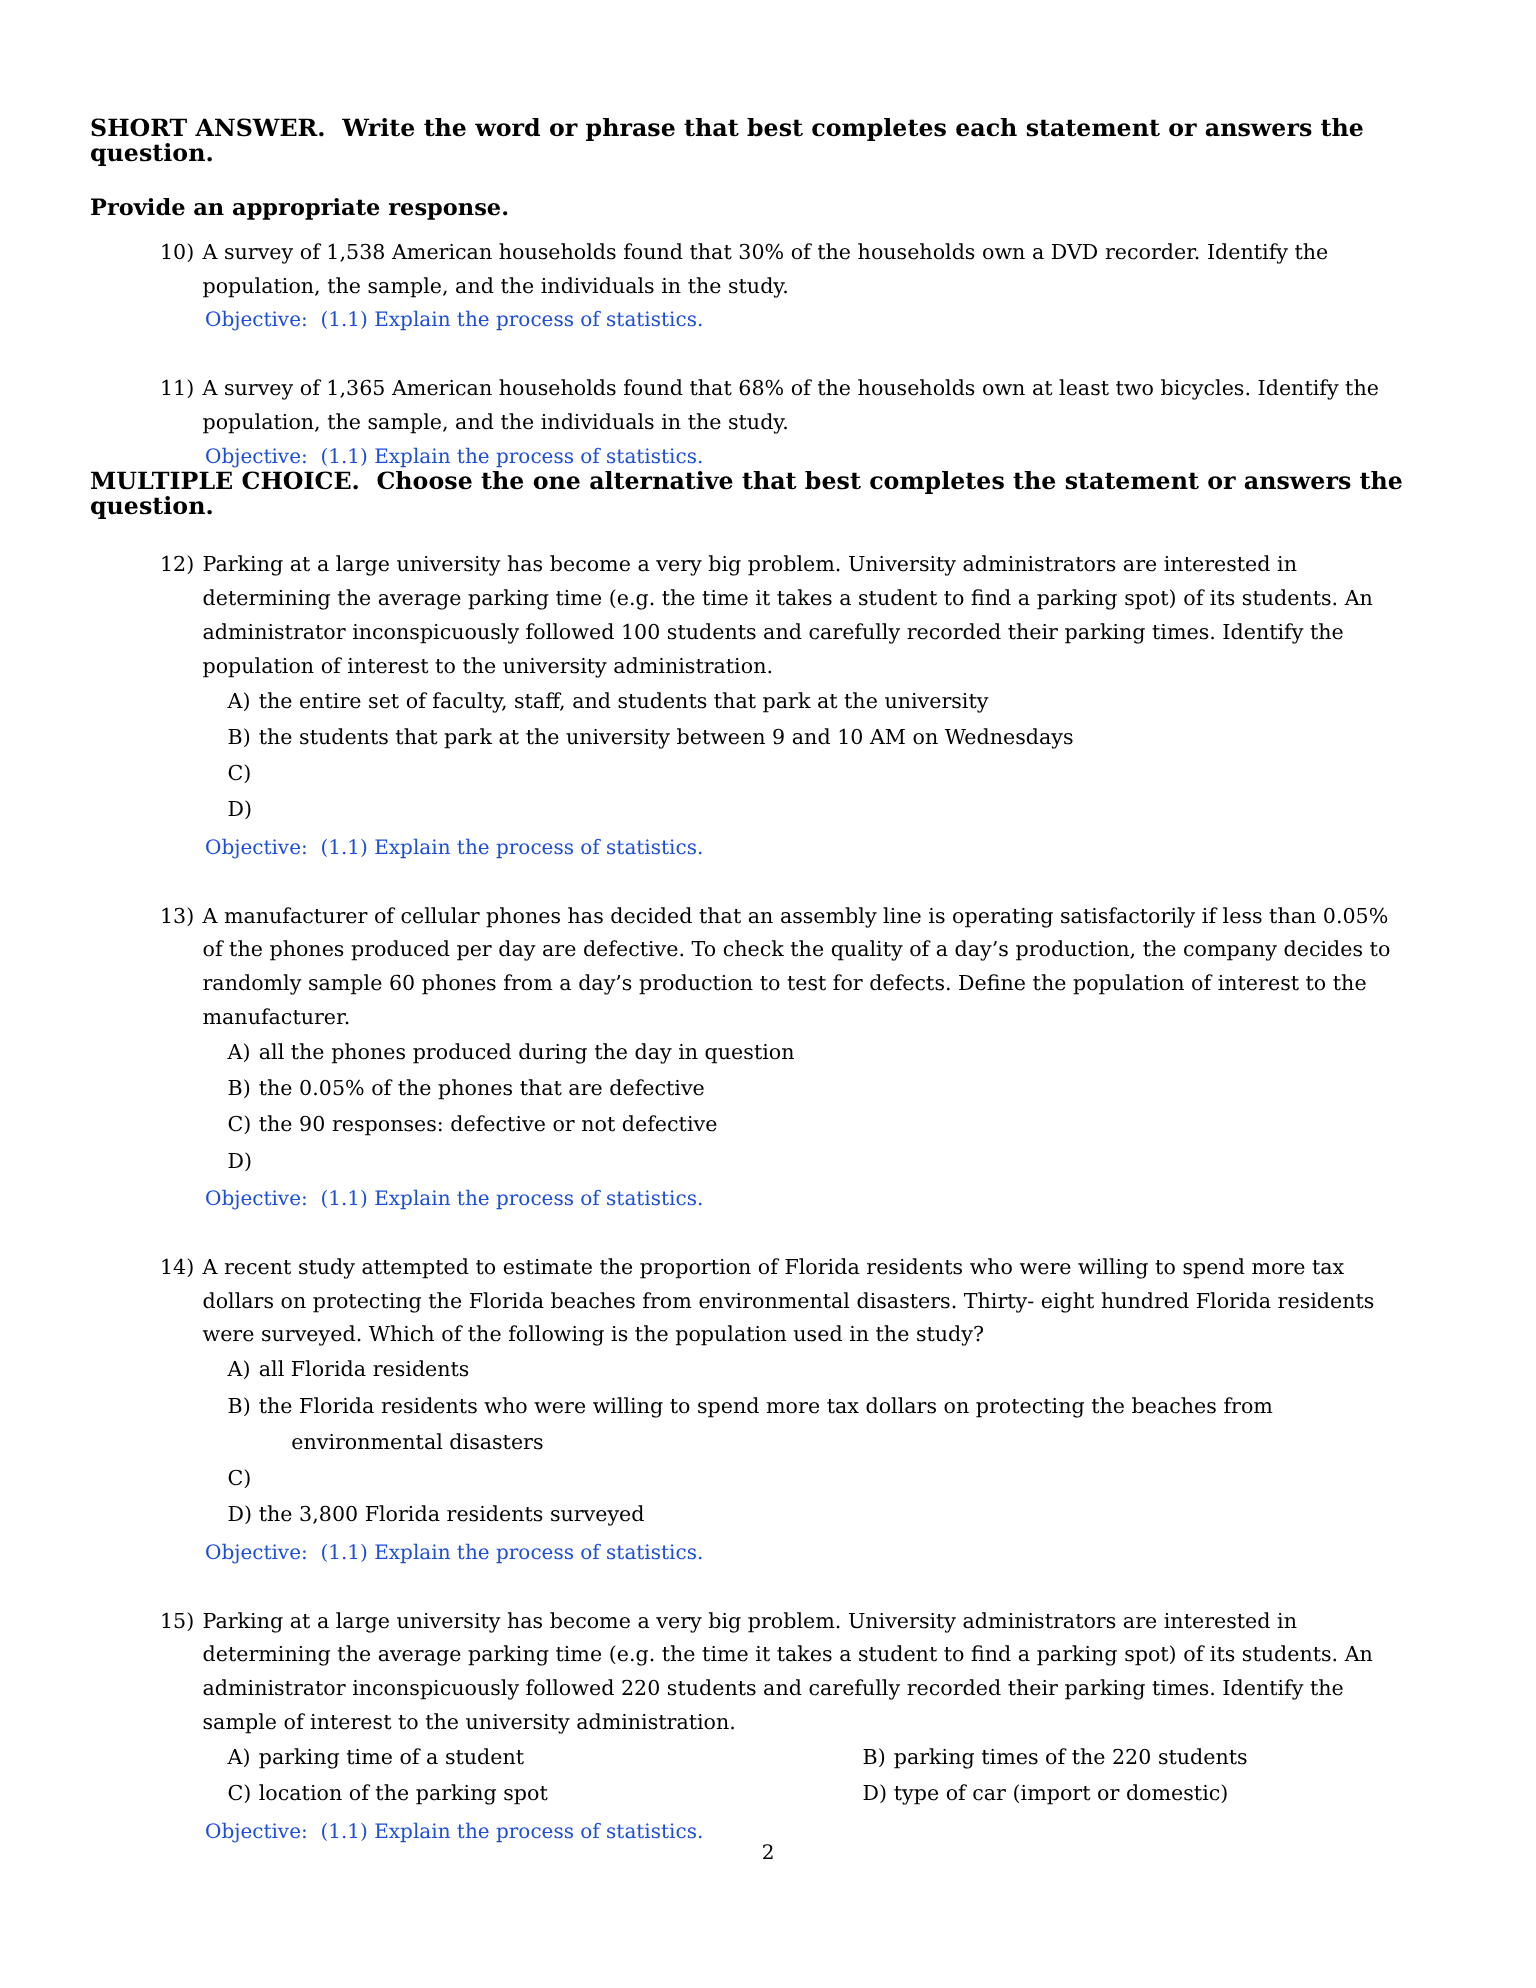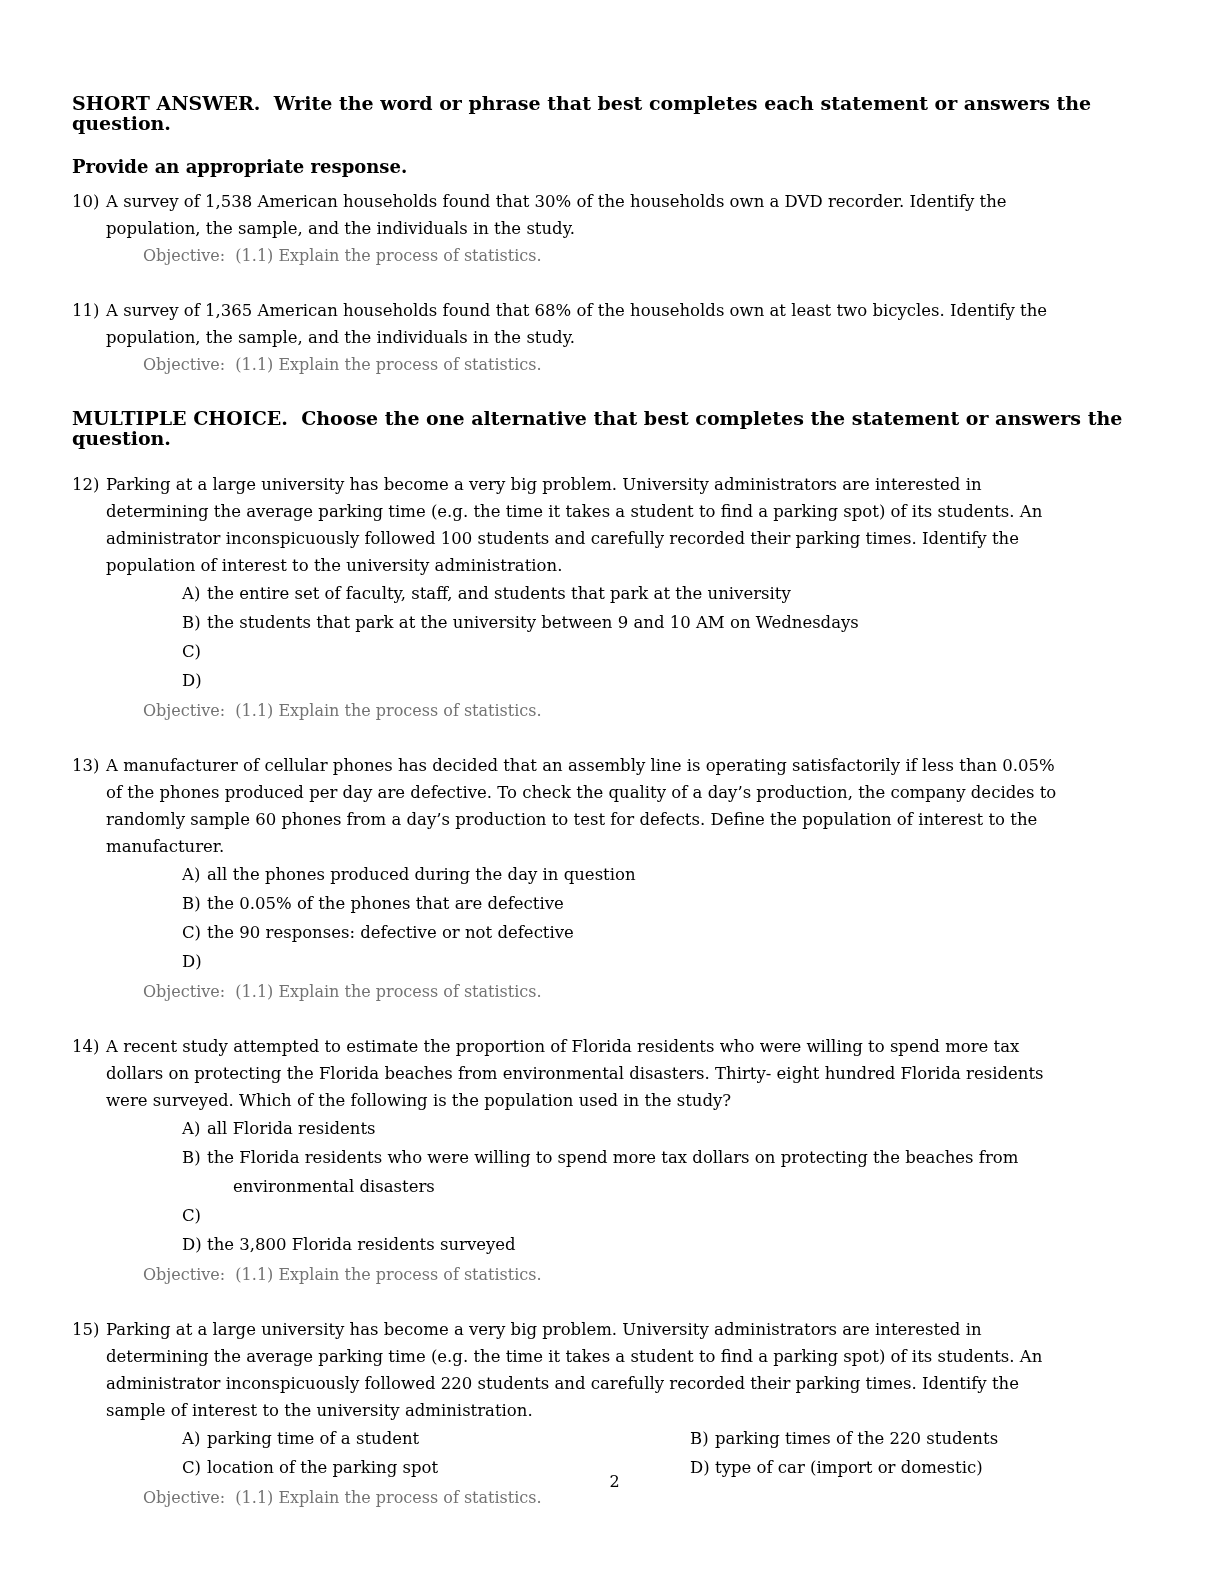--- a/index.html
+++ b/index.html
@@ -17,44 +17,44 @@
     font-weight: bold; font-size: 19px; line-height: 20px;
     white-space: pre-wrap;
   }
   .directions {
     font-weight: bold; font-size: 18px; line-height: 20px;
     margin-top: 24px; white-space: pre-wrap;
   }
 
   .q-block { margin-top: 11px; }
   .q-block.gap-sa { margin-top: 31px; }
-  .mc-header { margin-top: 33px; }
+  .mc-header { }
   .q-block.gap-mc { margin-top: 23px; }
 
   .q-row { display: flex; align-items: flex-start; }
-  .qnum { width: 34px; min-width: 34px; line-height: 27px; }
+  .qnum { margin-left: 56px; width: 34px; min-width: 34px; line-height: 27px; }
   .qtext { max-width: 960px; line-height: 27px; white-space: pre-wrap; }
 
   .choices { margin-left: 110px; margin-top: 0px; }
   .choice { display: flex; line-height: 29px; }
   .cletter { width: 25px; min-width: 25px; }
   .ctext {
     max-width: 900px; white-space: pre-wrap;
     padding-left: 26px; text-indent: -26px;
   }
 
   .choices.two-col {
     display: grid;
     grid-template-columns: 508px auto;
   }
 
   .objective {
-    margin-left: 71px; margin-top: 4px;
+    margin-left: 92px; margin-top: 4px;
     font-size: 16px; line-height: 20px;
-    color: #737373; white-space: pre-wrap;
+    color: #1d4ed8; white-space: pre-wrap;
   }
   .choices + .objective { margin-top: 6px; }
 
   .footer {
     position: absolute; left: 0; right: 0; top: 1472px;
     text-align: center; font-size: 16px;
   }
 </style>
 </head>
 <body>

